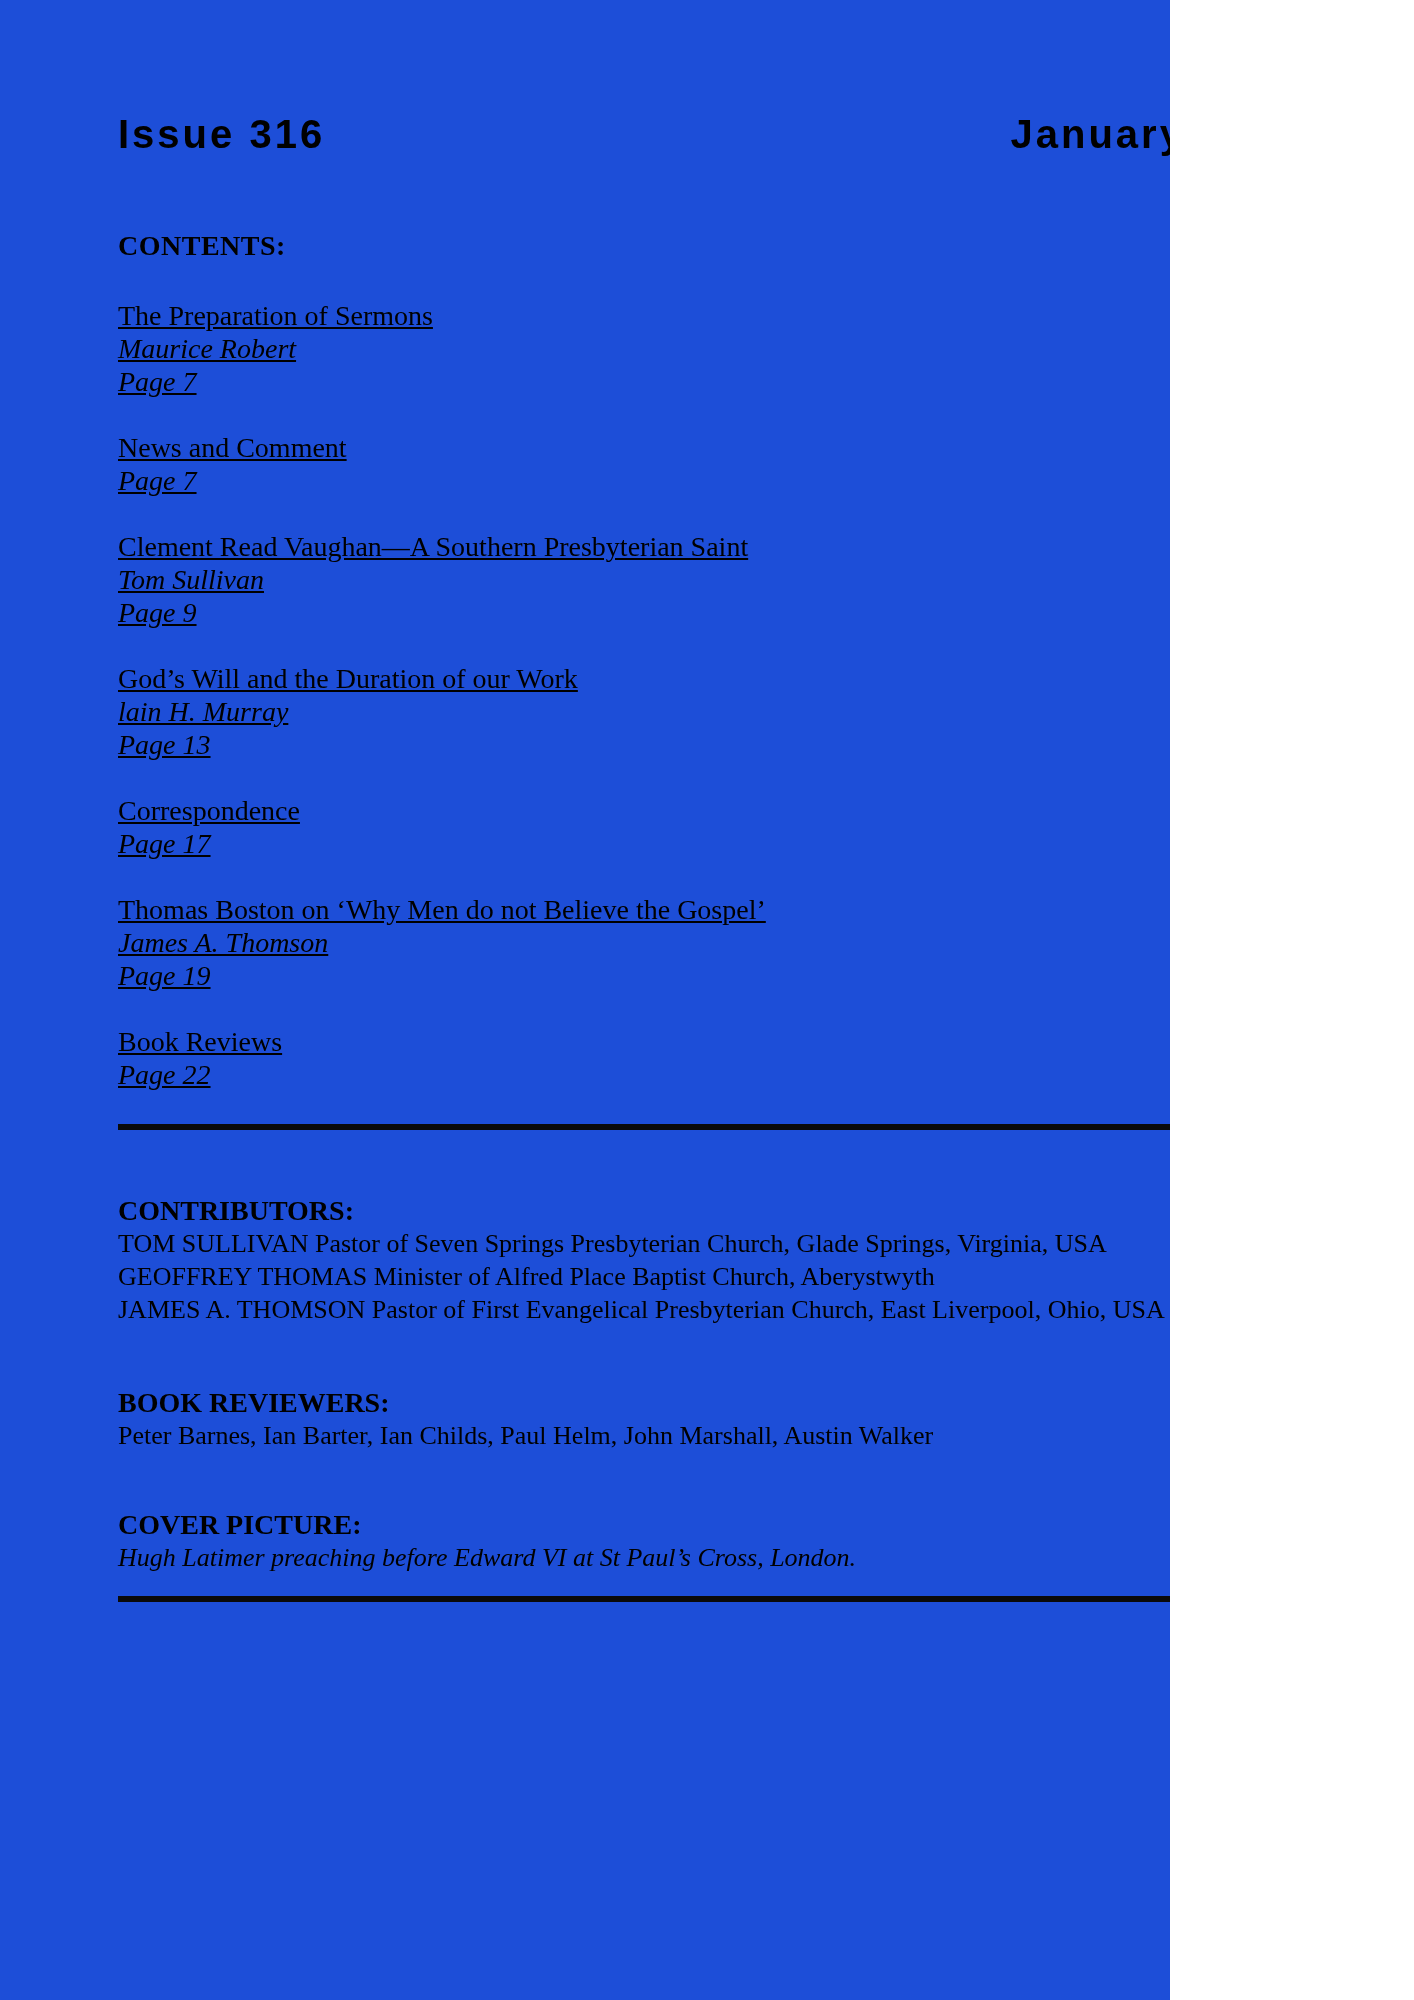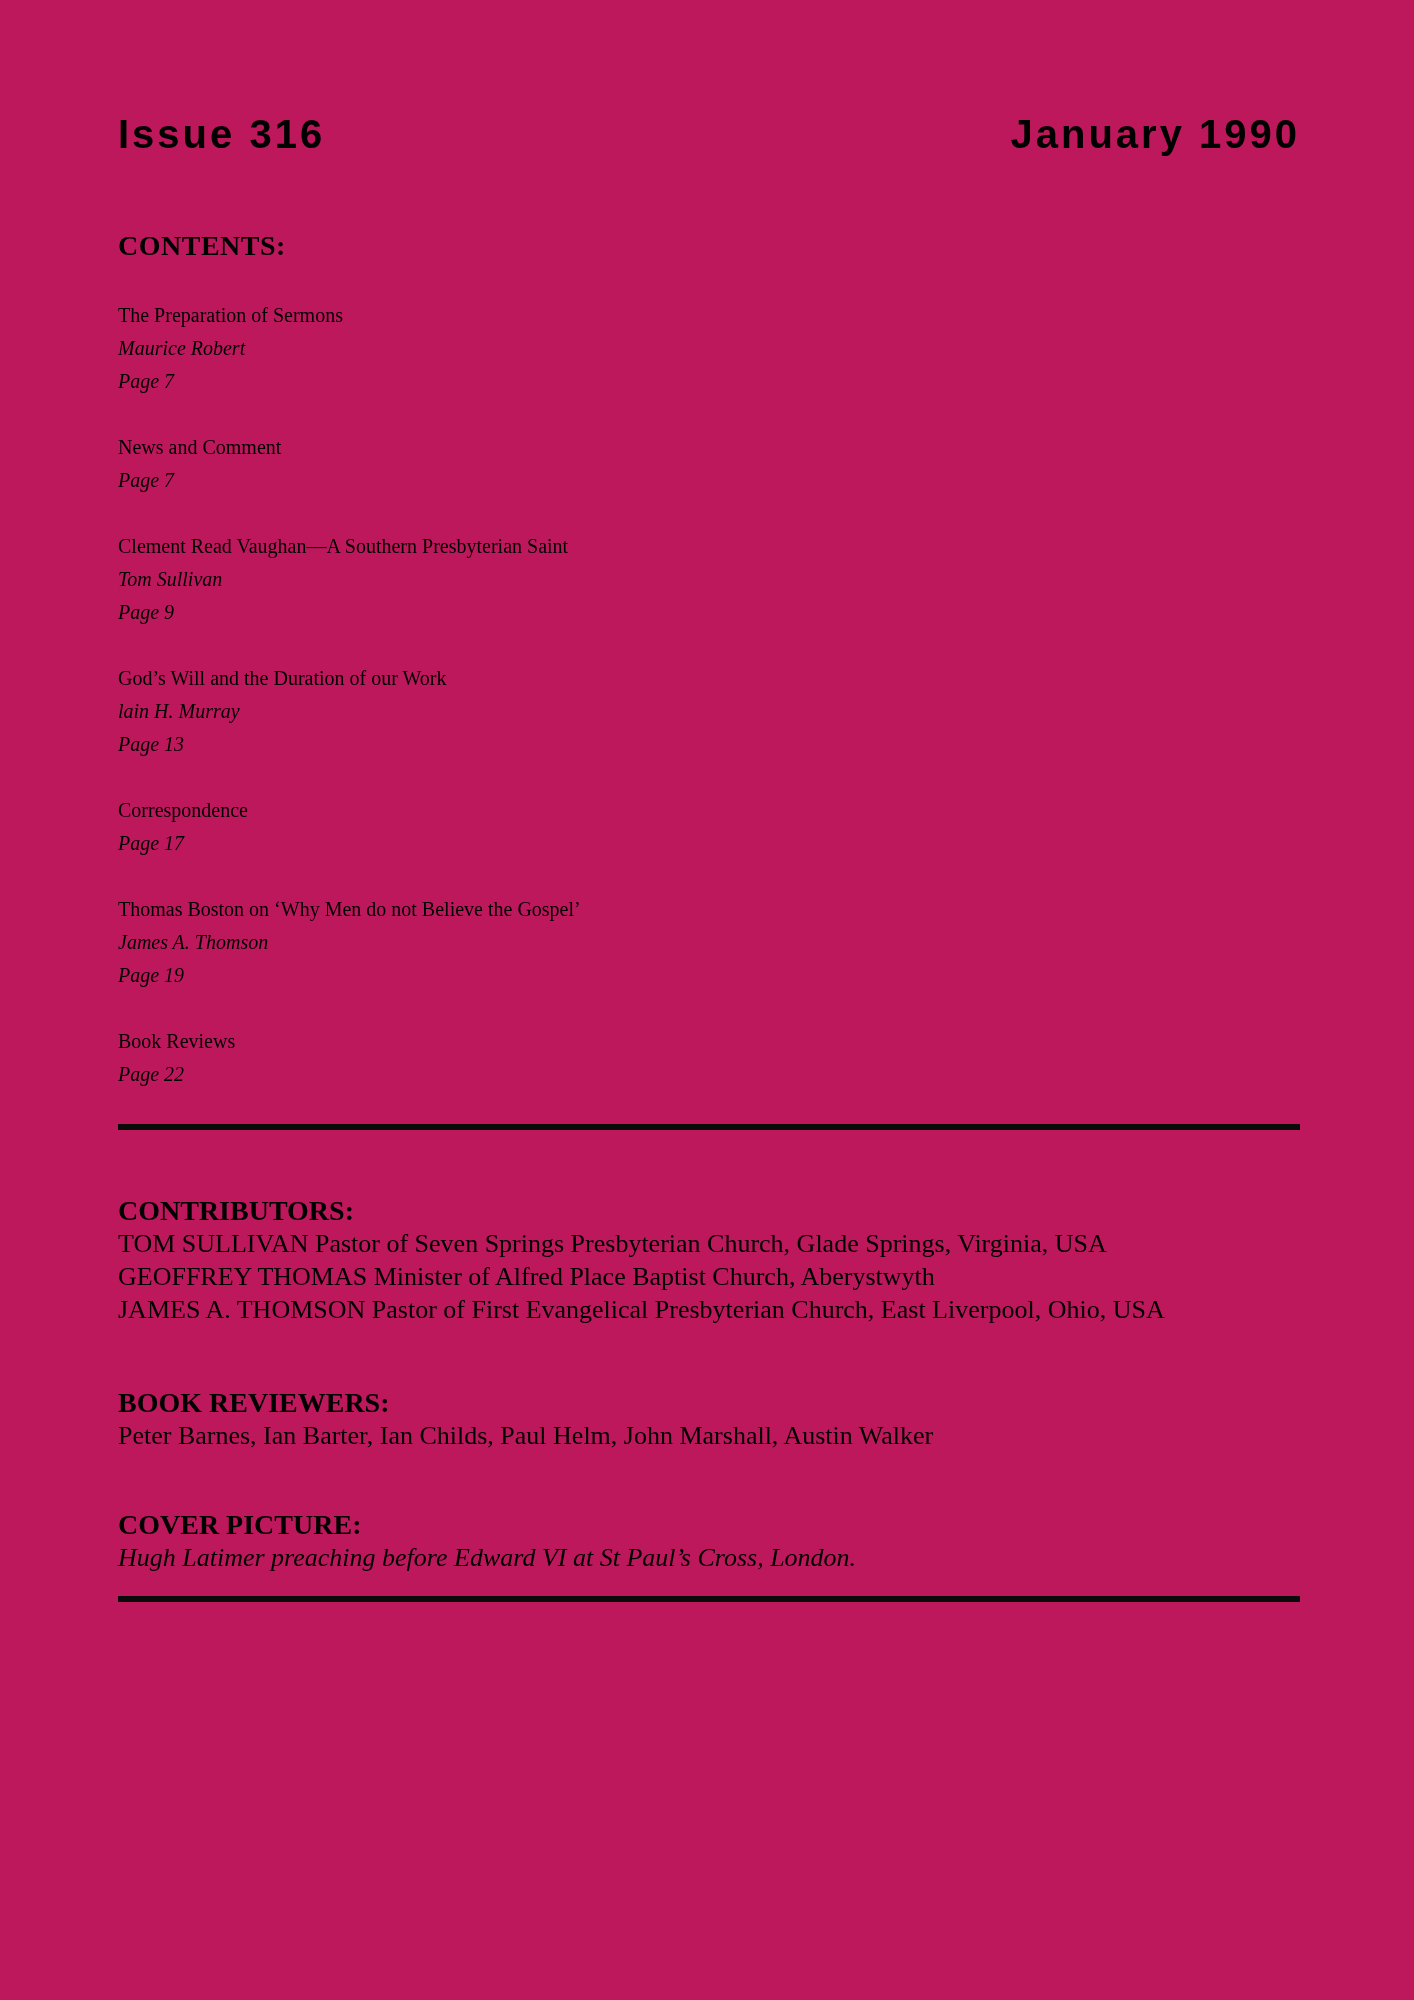--- a/index.html
+++ b/index.html
@@ -1,20 +1,20 @@
 <!DOCTYPE html>
 <html><head>
 <meta charset="utf-8">
 <style>
   html, body { margin: 0; padding: 0; background: #ffffff; }
   .page {
     position: relative;
-    width: 1414px;
+    width: 1170px;
     height: 2000px;
-    background: #be185d;
+    background: #1d4ed8;
     color: #000000;
     font-family: "Liberation Serif", serif;
     overflow: hidden;
   }
   .inner {
     position: absolute;
     left: 118px;
     width: 1182px;
     top: 0;
   }
@@ -34,23 +34,24 @@
   .contents-heading {
     margin-top: 72px;
     font-weight: bold;
     font-size: 28px;
     letter-spacing: 0.5px;
     line-height: 35px;
   }
   
   .contents-list { margin-top: 36px; }
   .entry {
-    font-size: 20px;
+    font-size: 28px;
     line-height: 33px;
     margin-bottom: 33px;
+    text-decoration: underline;
   }
   .entry .title { font-style: normal; }
   .entry .author, .entry .pageno { font-style: italic; }
   
   .rule {
     height: 6px;
     background: #0a0a0a;
     border: none;
     margin: 0;
   }

